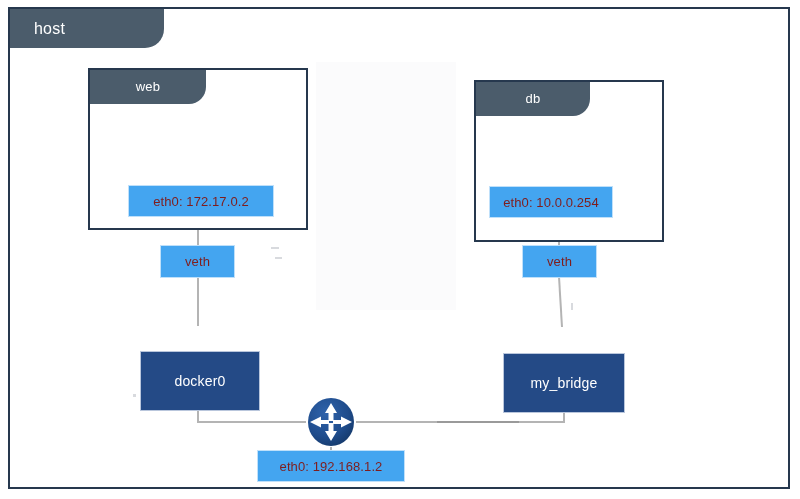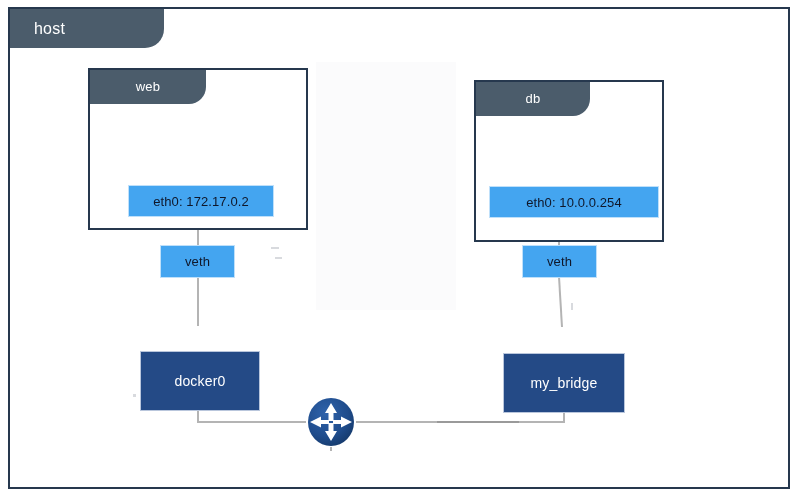--- a/index.html
+++ b/index.html
@@ -79,21 +79,21 @@
     box-sizing: border-box;
     letter-spacing: 0.2px;
   }
 
   
   .blue-box {
     position: absolute;
     box-sizing: border-box;
     background: #44a5f0;
     border: 1px solid #bfe0fa;
-    color: #0f172a;
+    color: #7f1d1d;
     font-size: 13px;
     display: flex;
     align-items: center;
     justify-content: center;
     text-align: center;
     letter-spacing: 0.1px;
   }
 
   
   .bridge-box {
@@ -173,21 +173,21 @@
   <div class="host-tab">host</div>
 
   <div class="container-box" style="left:88px;top:68px;width:220px;height:162px;">
     <div class="container-tab" style="width:116px;">web</div>
   </div>
   <div class="blue-box" style="left:128px;top:185px;width:146px;height:32px;">eth0: 172.17.0.2</div>
 
   <div class="container-box" style="left:474px;top:68px;width:190px;height:162px;margin-top:12px;">
     <div class="container-tab" style="width:114px;">db</div>
   </div>
-  <div class="blue-box" style="left:489px;top:186px;width:170px;height:32px;">eth0: 10.0.0.254</div>
+  <div class="blue-box" style="left:489px;top:186px;width:124px;height:32px;">eth0: 10.0.0.254</div>
 
   <div class="blue-box" style="left:160px;top:245px;width:75px;height:33px;">veth</div>
 
   <div class="blue-box" style="left:522px;top:245px;width:75px;height:33px;">veth</div>
 
   <div class="bridge-box" style="left:140px;top:325px;width:120px;height:60px;">docker0</div>
 
   <div class="bridge-box" style="left:503px;top:327px;width:122px;height:60px;">my_bridge</div>
 
   <svg class="router-icon" viewBox="0 0 52 50">
@@ -205,14 +205,15 @@
       <polygon points="26,6 32,16 28.5,16 28.5,24 23.5,24 23.5,16 20,16"></polygon>
 
       <polygon points="26,44 32,34 28.5,34 28.5,26 23.5,26 23.5,34 20,34"></polygon>
 
       <polygon points="5,25 16,19.5 16,23 24,23 24,27 16,27 16,30.5"></polygon>
 
       <polygon points="47,25 36,19.5 36,23 28,23 28,27 36,27 36,30.5"></polygon>
     </g>
   </svg>
 
+  <div class="blue-box" style="left:257px;top:450px;width:148px;height:32px;">eth0: 192.168.1.2</div>
 
 </div>
 
 </body></html>

